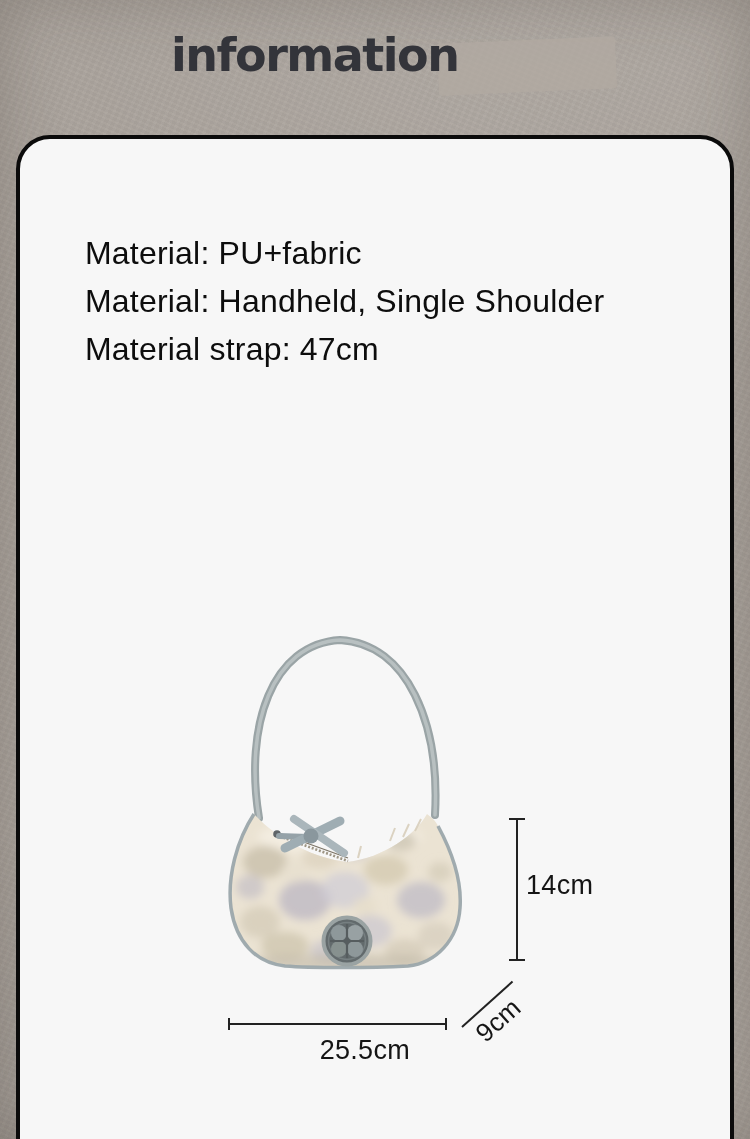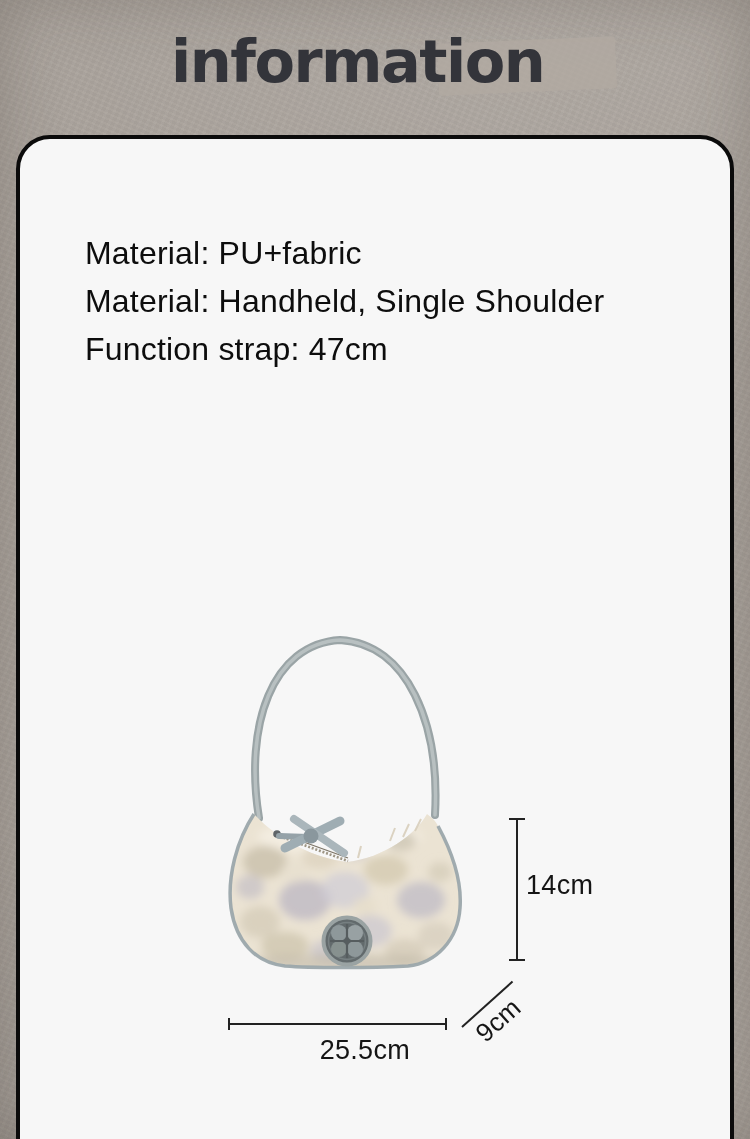--- a/index.html
+++ b/index.html
@@ -21,21 +21,21 @@
     pointer-events:none;
   }
   .bg-patch{
     position:absolute;left:438px;top:40px;width:178px;height:52px;
     background:#b1aaa2;opacity:.75;transform:rotate(-2.5deg);
     border-radius:3px;
   }
   .page-title{
     position:absolute;left:171px;top:30px;margin:0;
     font-family:"DejaVu Sans","Liberation Sans",sans-serif;
-    font-size:59px;line-height:1.1;font-weight:800;
+    font-size:46px;line-height:1.1;font-weight:800;
     letter-spacing:-1.5px;color:#33343a;
   }
   .card{
     position:absolute;left:16px;top:135px;width:718px;height:1060px;
     box-sizing:border-box;
     background:#f7f7f7;
     border:4px solid #0b0b0b;
     border-radius:34px;
   }
   .specs{
@@ -75,21 +75,21 @@
   <div class="bg-texture"></div>
   <div class="bg-patch"></div>
 
   <h1 class="page-title">information</h1>
 
   <section class="card">
 
     <div class="specs">
       <p>Material: PU+fabric</p>
       <p>Material: Handheld, Single Shoulder</p>
-      <p>Function strap: 47cm</p>
+      <p>Material strap: 47cm</p>
     </div>
 
     <svg class="bag-svg" viewBox="0 0 300 380" xmlns="http://www.w3.org/2000/svg">
       <defs>
         <filter id="soft" x="-30%" y="-30%" width="160%" height="160%">
           <feGaussianBlur stdDeviation="4.5"></feGaussianBlur>
         </filter>
         <clipPath id="bodyClip">
           <path d="M64 214 C90 242 125 258 157 262 C194 258 226 234 237 214
                    C241 217 246 221 248 226 C262 252 272 282 270 308

